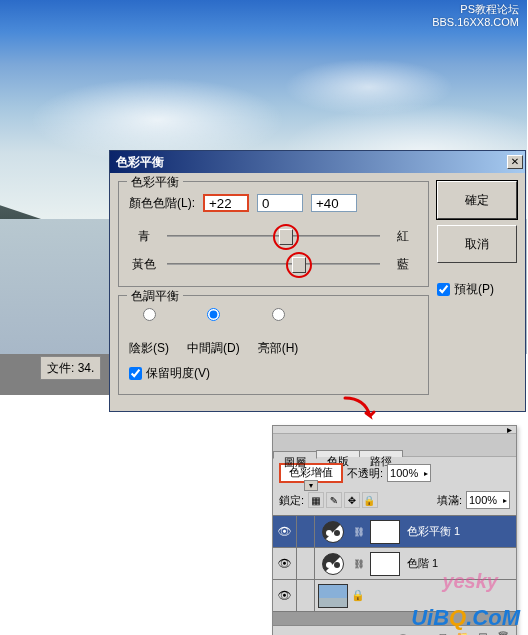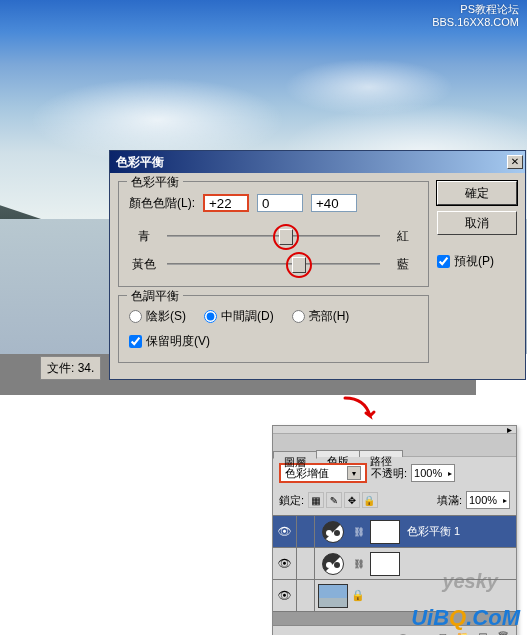--- a/index.html
+++ b/index.html
@@ -31,41 +31,41 @@
 .level-input { width: 46px; height: 18px; border: 1px solid #7f9db9; background: #fff; padding: 0 4px; text-align: left; }
 .level-input.hl { border: 2px solid #d42; }
 
 .slider-row { display: flex; align-items: center; gap: 8px; height: 28px; }
 .slider-label-l, .slider-label-r { width: 30px; text-align: center; }
 .slider-track { flex: 1; height: 2px; background: #a0a0a0; border-top: 1px solid #808080; position: relative; }
 .slider-thumb { position: absolute; top: -7px; width: 14px; height: 16px; background: #d4d0c8; border: 1px solid #fff; border-right-color: #404040; border-bottom-color: #404040; transform: translateX(-50%); }
 .circle-mark { position: absolute; top: -12px; width: 26px; height: 26px; border: 2px solid #d00; border-radius: 50%; transform: translateX(-50%); pointer-events: none; }
 
 .radio-row { display: flex; gap: 18px; align-items: center; padding: 4px 0; }
-.radio { display: flex; align-items: center; gap: 4px; }
+.radio { display: flex; align-items: center; gap: 19px; flex-direction: column; }
 .radio input { margin: 0; }
 .checkbox { display: flex; align-items: center; gap: 4px; padding: 4px 0; }
 .checkbox input { margin: 0; }
 
-.btn { height: 24px; background: #d4d0c8; border: 1px solid #fff; border-right-color: #404040; border-bottom-color: #404040; font-size: 12px; cursor: pointer; }
+.btn { height: 38px; background: #d4d0c8; border: 1px solid #fff; border-right-color: #404040; border-bottom-color: #404040; font-size: 12px; cursor: pointer; }
 .btn.default { outline: 1px solid #000; }
 
 
 .arrow { position: absolute; top: 396px; left: 340px; width: 40px; height: 30px; }
 .arrow svg { width: 100%; height: 100%; }
 
 
 .layers { position: absolute; top: 425px; left: 272px; width: 245px; background: #d6d6d6; border: 1px solid #888; box-shadow: 2px 2px 4px rgba(0,0,0,0.2); font-size: 11px; }
 .layers-top { height: 8px; background: #d6d6d6; border-bottom: 1px solid #aaa; position: relative; }
 .layers-top .menu-arrow { position: absolute; right: 4px; top: -2px; font-size: 10px; }
 .tabs { display: flex; height: 22px; background: #c8c8c8; }
 .tab { padding: 3px 10px; border: 1px solid #888; border-bottom: none; margin-right: -1px; background: #e8e8e8; cursor: pointer; margin-top: 16px; }
 .tab.active { background: #d6d6d6; border-bottom: 1px solid #d6d6d6; position: relative; top: 1px; }
 .blend-row { display: flex; align-items: center; gap: 4px; padding: 6px; border-top: 1px solid #aaa; }
-.blend-select { width: 88px; height: 20px; border: 2px solid #d42; background: #fff; display: flex; align-items: center; padding: 0 4px; justify-content: space-between; }
+.blend-select { width: 64px; height: 20px; border: 2px solid #d42; background: #fff; display: flex; align-items: center; padding: 0 4px; justify-content: space-between; flex-direction: column; }
 .blend-select .dd { width: 14px; height: 14px; background: #d4d0c8; border: 1px solid #888; display: flex; align-items: center; justify-content: center; font-size: 8px; }
 .opacity-input { width: 44px; height: 18px; border: 1px solid #888; background: #fff; display: flex; align-items: center; justify-content: space-between; padding: 0 2px; }
 .opacity-input .dd { font-size: 8px; }
 .lock-row { display: flex; align-items: center; gap: 4px; padding: 2px 6px 6px; }
 .lock-icons { display: flex; gap: 2px; }
 .lock-icon { width: 16px; height: 16px; border: 1px solid #bbb; display: flex; align-items: center; justify-content: center; font-size: 10px; }
 .layer-list { background: #9a9a9a; }
 .layer-item { height: 32px; display: flex; align-items: center; border-top: 1px solid #7a7a7a; }
 .layer-item.active { background: #3a5a9a; color: #fff; }
 .layer-item.inactive { background: #d6d6d6; }
@@ -76,21 +76,21 @@
 .thumb.adj .halfdot { position: absolute; width: 6px; height: 6px; border-radius: 50%; }
 .thumb.adj .halfdot.w { background: #fff; left: 3px; top: 8px; }
 .thumb.adj .halfdot.b { background: #333; right: 3px; top: 8px; }
 .thumb.mask { background: #fff; }
 .thumb.bg { background: linear-gradient(180deg, #88b0d8 60%, #a8b8c0 60%); }
 .thumb.linkicon { width: 10px; border: none; background: none; }
 .layer-name { flex: 1; padding-left: 4px; }
 .layers-footer { height: 22px; display: flex; align-items: center; justify-content: flex-end; gap: 2px; padding: 0 4px; border-top: 1px solid #888; }
 .footer-icon { width: 18px; height: 16px; display: flex; align-items: center; justify-content: center; font-size: 10px; color: #444; }
 
-.wm1 { position: absolute; bottom: 42px; right: 30px; color: #737373; font-style: italic; font-size: 20px; font-weight: bold; opacity: 0.5; }
+.wm1 { position: absolute; bottom: 42px; right: 30px; color: #ec4899; font-style: italic; font-size: 20px; font-weight: bold; opacity: 0.5; }
 .wm2 { position: absolute; bottom: 4px; right: 8px; color: #1a7ad8; font-size: 22px; font-weight: bold; font-style: italic; }
 .wm2 span.o { color: #f0a000; }
 </style>
 </head>
 <body>
 
 <div class="bg-image">
   <div class="photo">
     <div class="sky"></div>
     <div class="mountain"></div>
@@ -224,20 +224,21 @@
     </div>
     <div class="layer-item inactive">
       <div class="eye-col">👁</div>
       <div class="link-col"></div>
       <div class="thumb adj">
           <div class="halfdot w"></div>
           <div class="halfdot b"></div>
         </div>
       <div class="thumb linkicon">⛓</div>
       <div class="thumb mask"></div>
+      <span class="layer-name">色階 1</span>
     </div>
     <div class="layer-item inactive">
       <div class="eye-col">👁</div>
       <div class="link-col"></div>
       <div class="thumb bg"></div>
       <span style="padding-right:6px">🔒</span>
     </div>
     <div style="height:14px;background:#9a9a9a;border-top:1px solid #7a7a7a"></div>
   </div>
   <div class="layers-footer">

